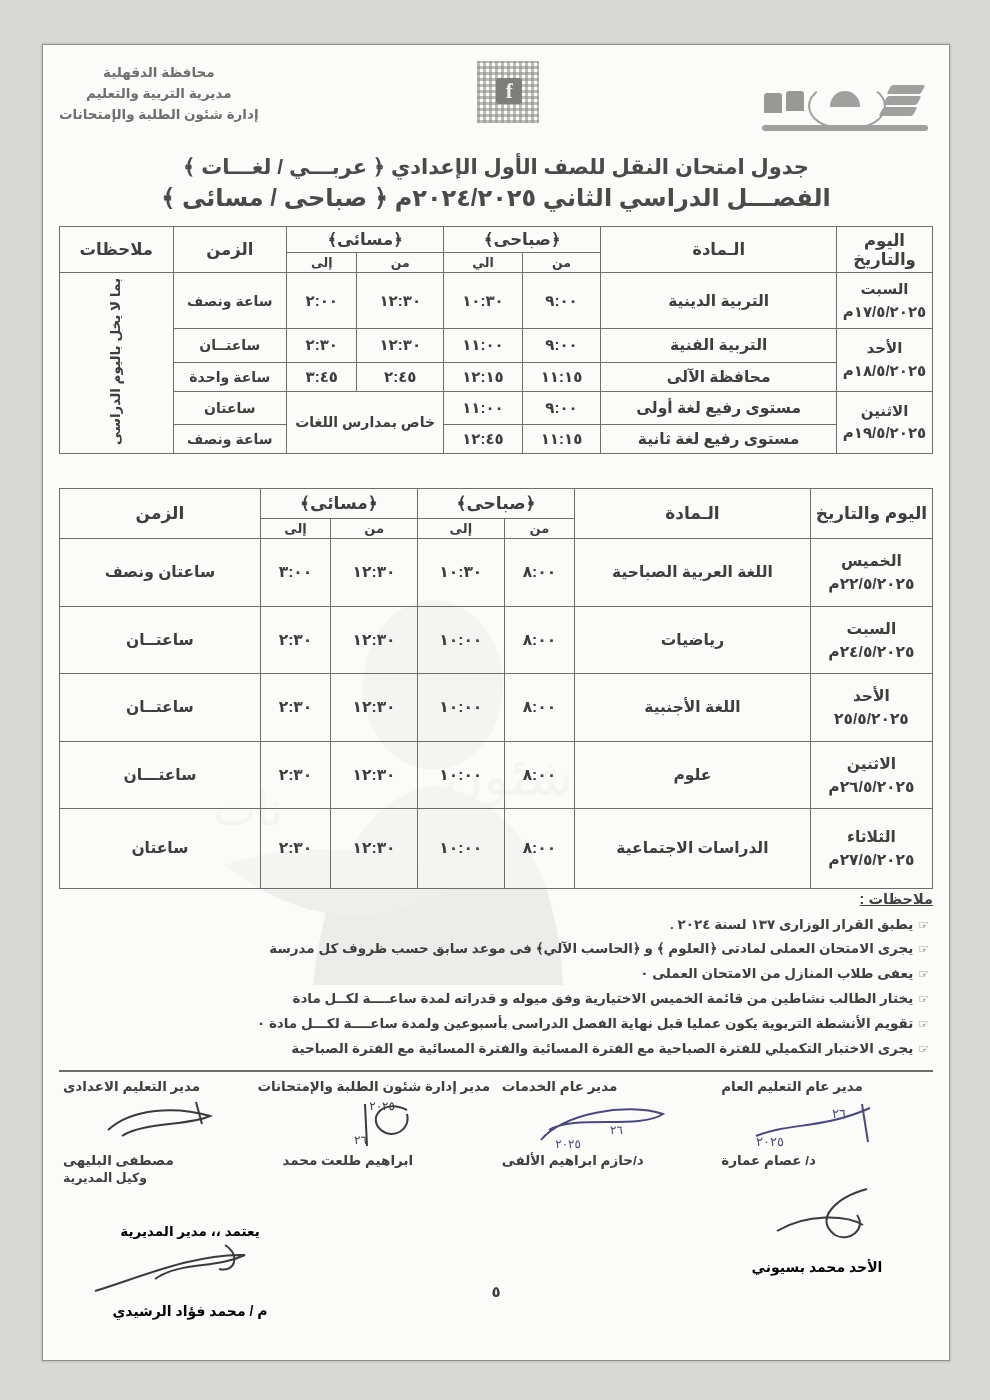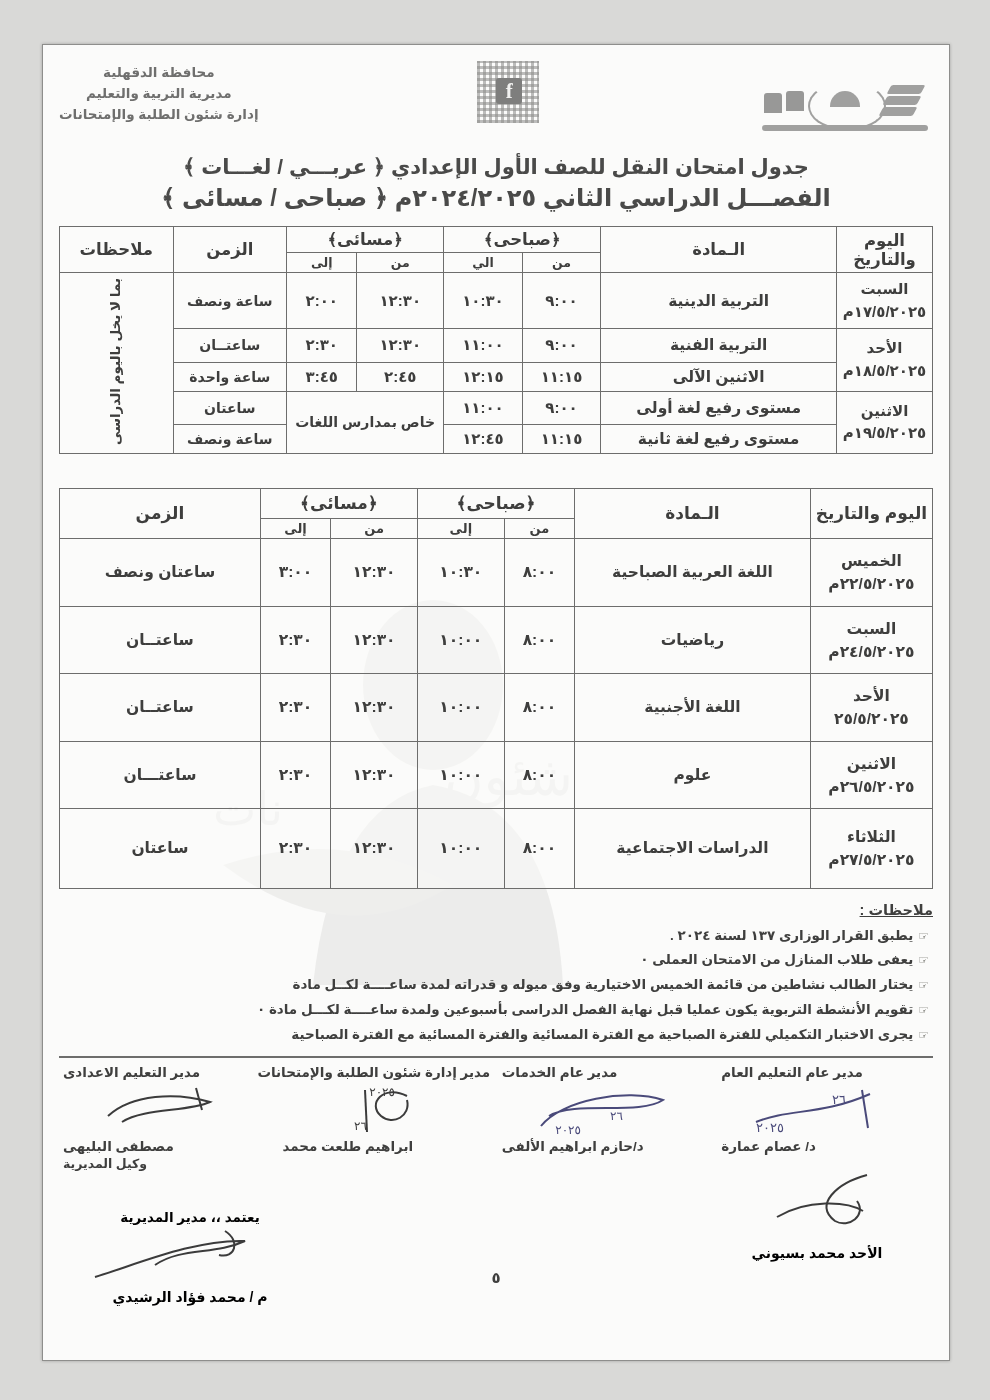--- a/index.html
+++ b/index.html
@@ -70,21 +70,21 @@
     margin:0 auto;display:inline-block;
   }
   .th-notes{font-size:11px;}
 
   .tbl2 th{font-size:17px;padding:4px 2px;}
   .tbl2 .sub{font-size:13px;padding:2px;}
   .tbl2 td{font-size:15.5px;padding:10px 3px;}
   .tbl2 td.day{line-height:1.5;}
 
   
-  .notes{margin-top:13px;color:#3f3f3e;}
+  .notes{margin-top:2px;color:#3f3f3e;}
   .notes-title{font-size:14.5px;font-weight:bold;text-decoration:underline;margin-bottom:6px;}
   .note-line{font-size:13.5px;font-weight:bold;line-height:1.85;text-align:right;padding-right:4px;}
   .note-line .mk{display:inline-block;margin-left:5px;font-size:12px;color:#55554f;}
   .rule{height:2px;background:#6d6d6c;margin-top:8px;}
 
   
   .sigs{display:flex;justify-content:space-between;padding:6px 4px 0;}
   .sig{width:24%;text-align:left;color:#3f3f3e;position:relative;}
   .sig .role{font-size:13.5px;font-weight:bold;white-space:nowrap;}
   .sig .ink{height:58px;position:relative;}
@@ -197,21 +197,21 @@
           </td>
           <td class="subj">التربية الفنية</td>
           <td class="num">٩:٠٠</td>
           <td class="num">١١:٠٠</td>
           <td class="num">١٢:٣٠</td>
           <td class="num">٢:٣٠</td>
           <td class="zmn">ساعتــان</td>
         </tr>
 
         <tr>
-          <td class="subj">الاثنين الآلى</td>
+          <td class="subj">محافظة الآلى</td>
           <td class="num">١١:١٥</td>
           <td class="num">١٢:١٥</td>
           <td class="num">٢:٤٥</td>
           <td class="num">٣:٤٥</td>
           <td class="zmn">ساعة واحدة</td>
         </tr>
 
         <tr>
           <td class="day" rowspan="2">
             <div>الاثنين</div>
@@ -311,20 +311,23 @@
           <td>ساعتان</td>
         </tr>
       </tbody>
     </table>
 
     <div class="notes">
       <div class="notes-title">ملاحظات :</div>
 
       <div class="note-line">
         <span class="mk">☞</span><span>يطبق القرار الوزارى ١٣٧ لسنة ٢٠٢٤ .</span>
+      </div>
+      <div class="note-line">
+        <span class="mk">☞</span><span>يجرى الامتحان العملى لمادتى ﴿العلوم ﴾ و ﴿الحاسب الآلي﴾ فى موعد سابق حسب ظروف كل مدرسة</span>
       </div>
       <div class="note-line">
         <span class="mk">☞</span><span>يعفى طلاب المنازل من الامتحان العملى ٠</span>
       </div>
       <div class="note-line">
         <span class="mk">☞</span><span>يختار الطالب نشاطين من قائمة الخميس الاختيارية  وفق ميوله و قدراته   لمدة ساعــــة  لكــل مادة</span>
       </div>
       <div class="note-line">
         <span class="mk">☞</span><span>تقويم الأنشطة التربوية يكون عمليا قبل نهاية الفصل الدراسى بأسبوعين  ولمدة ساعــــة  لكـــل مادة ٠</span>
       </div>

